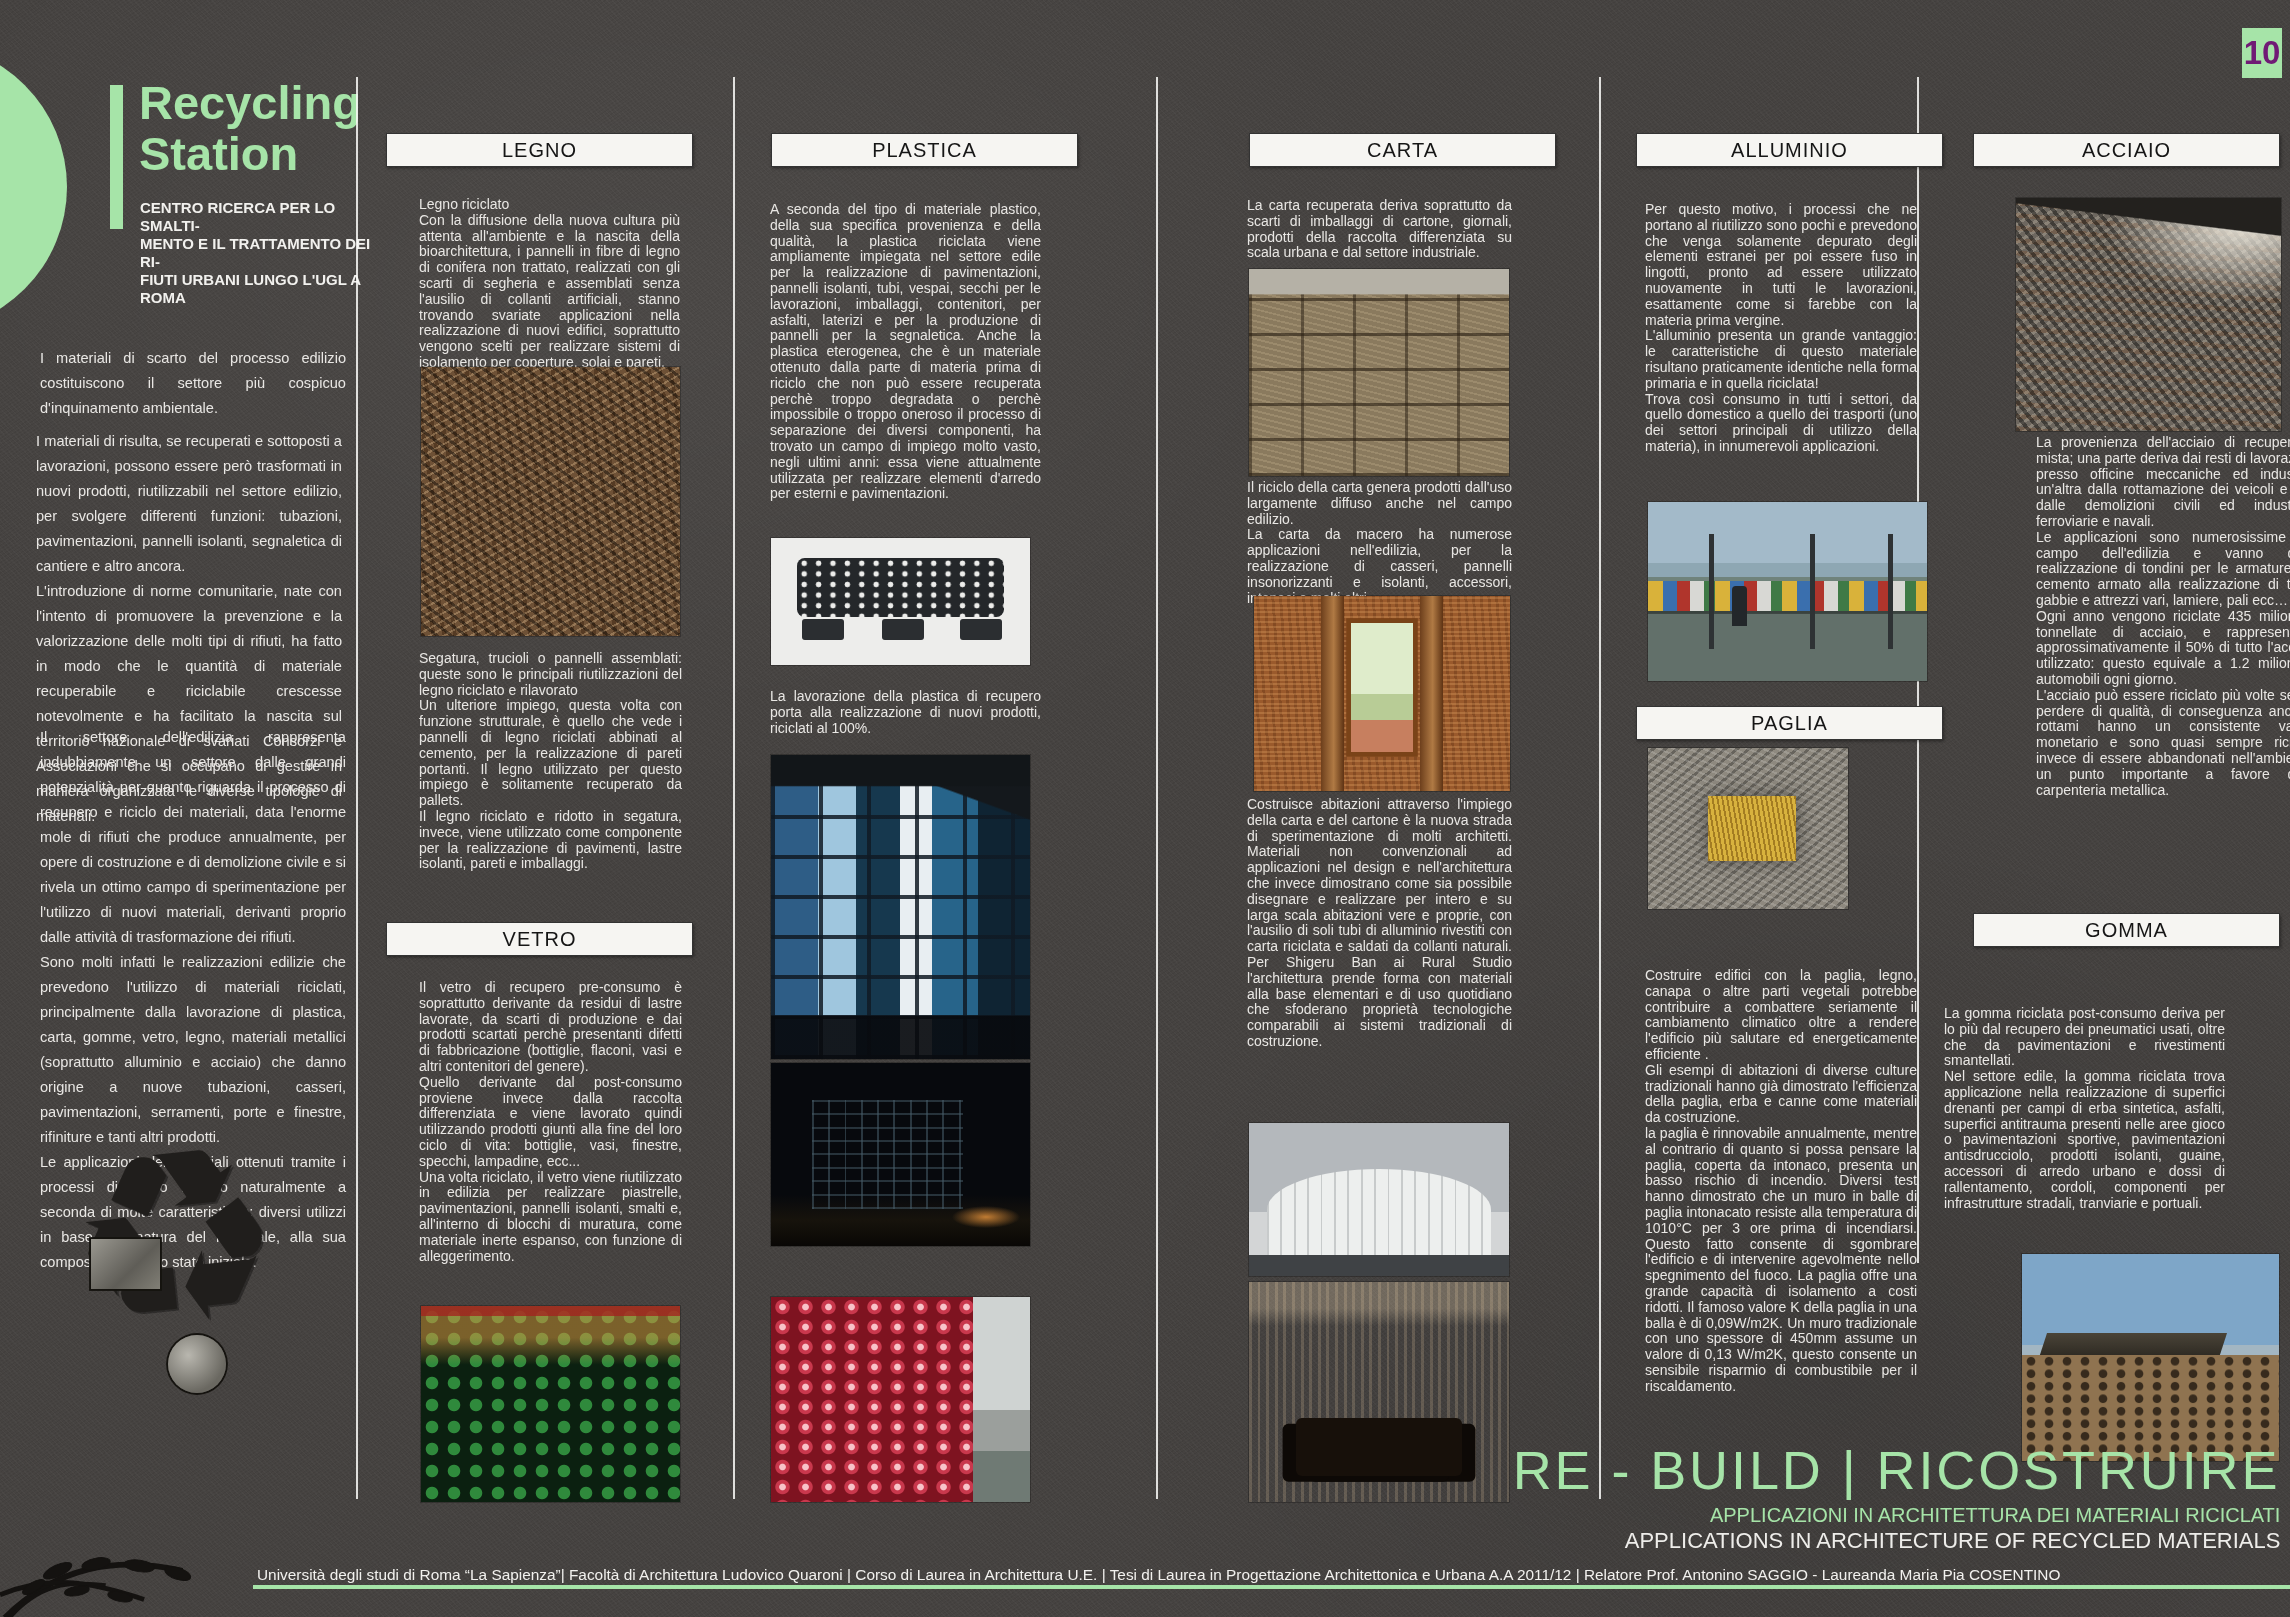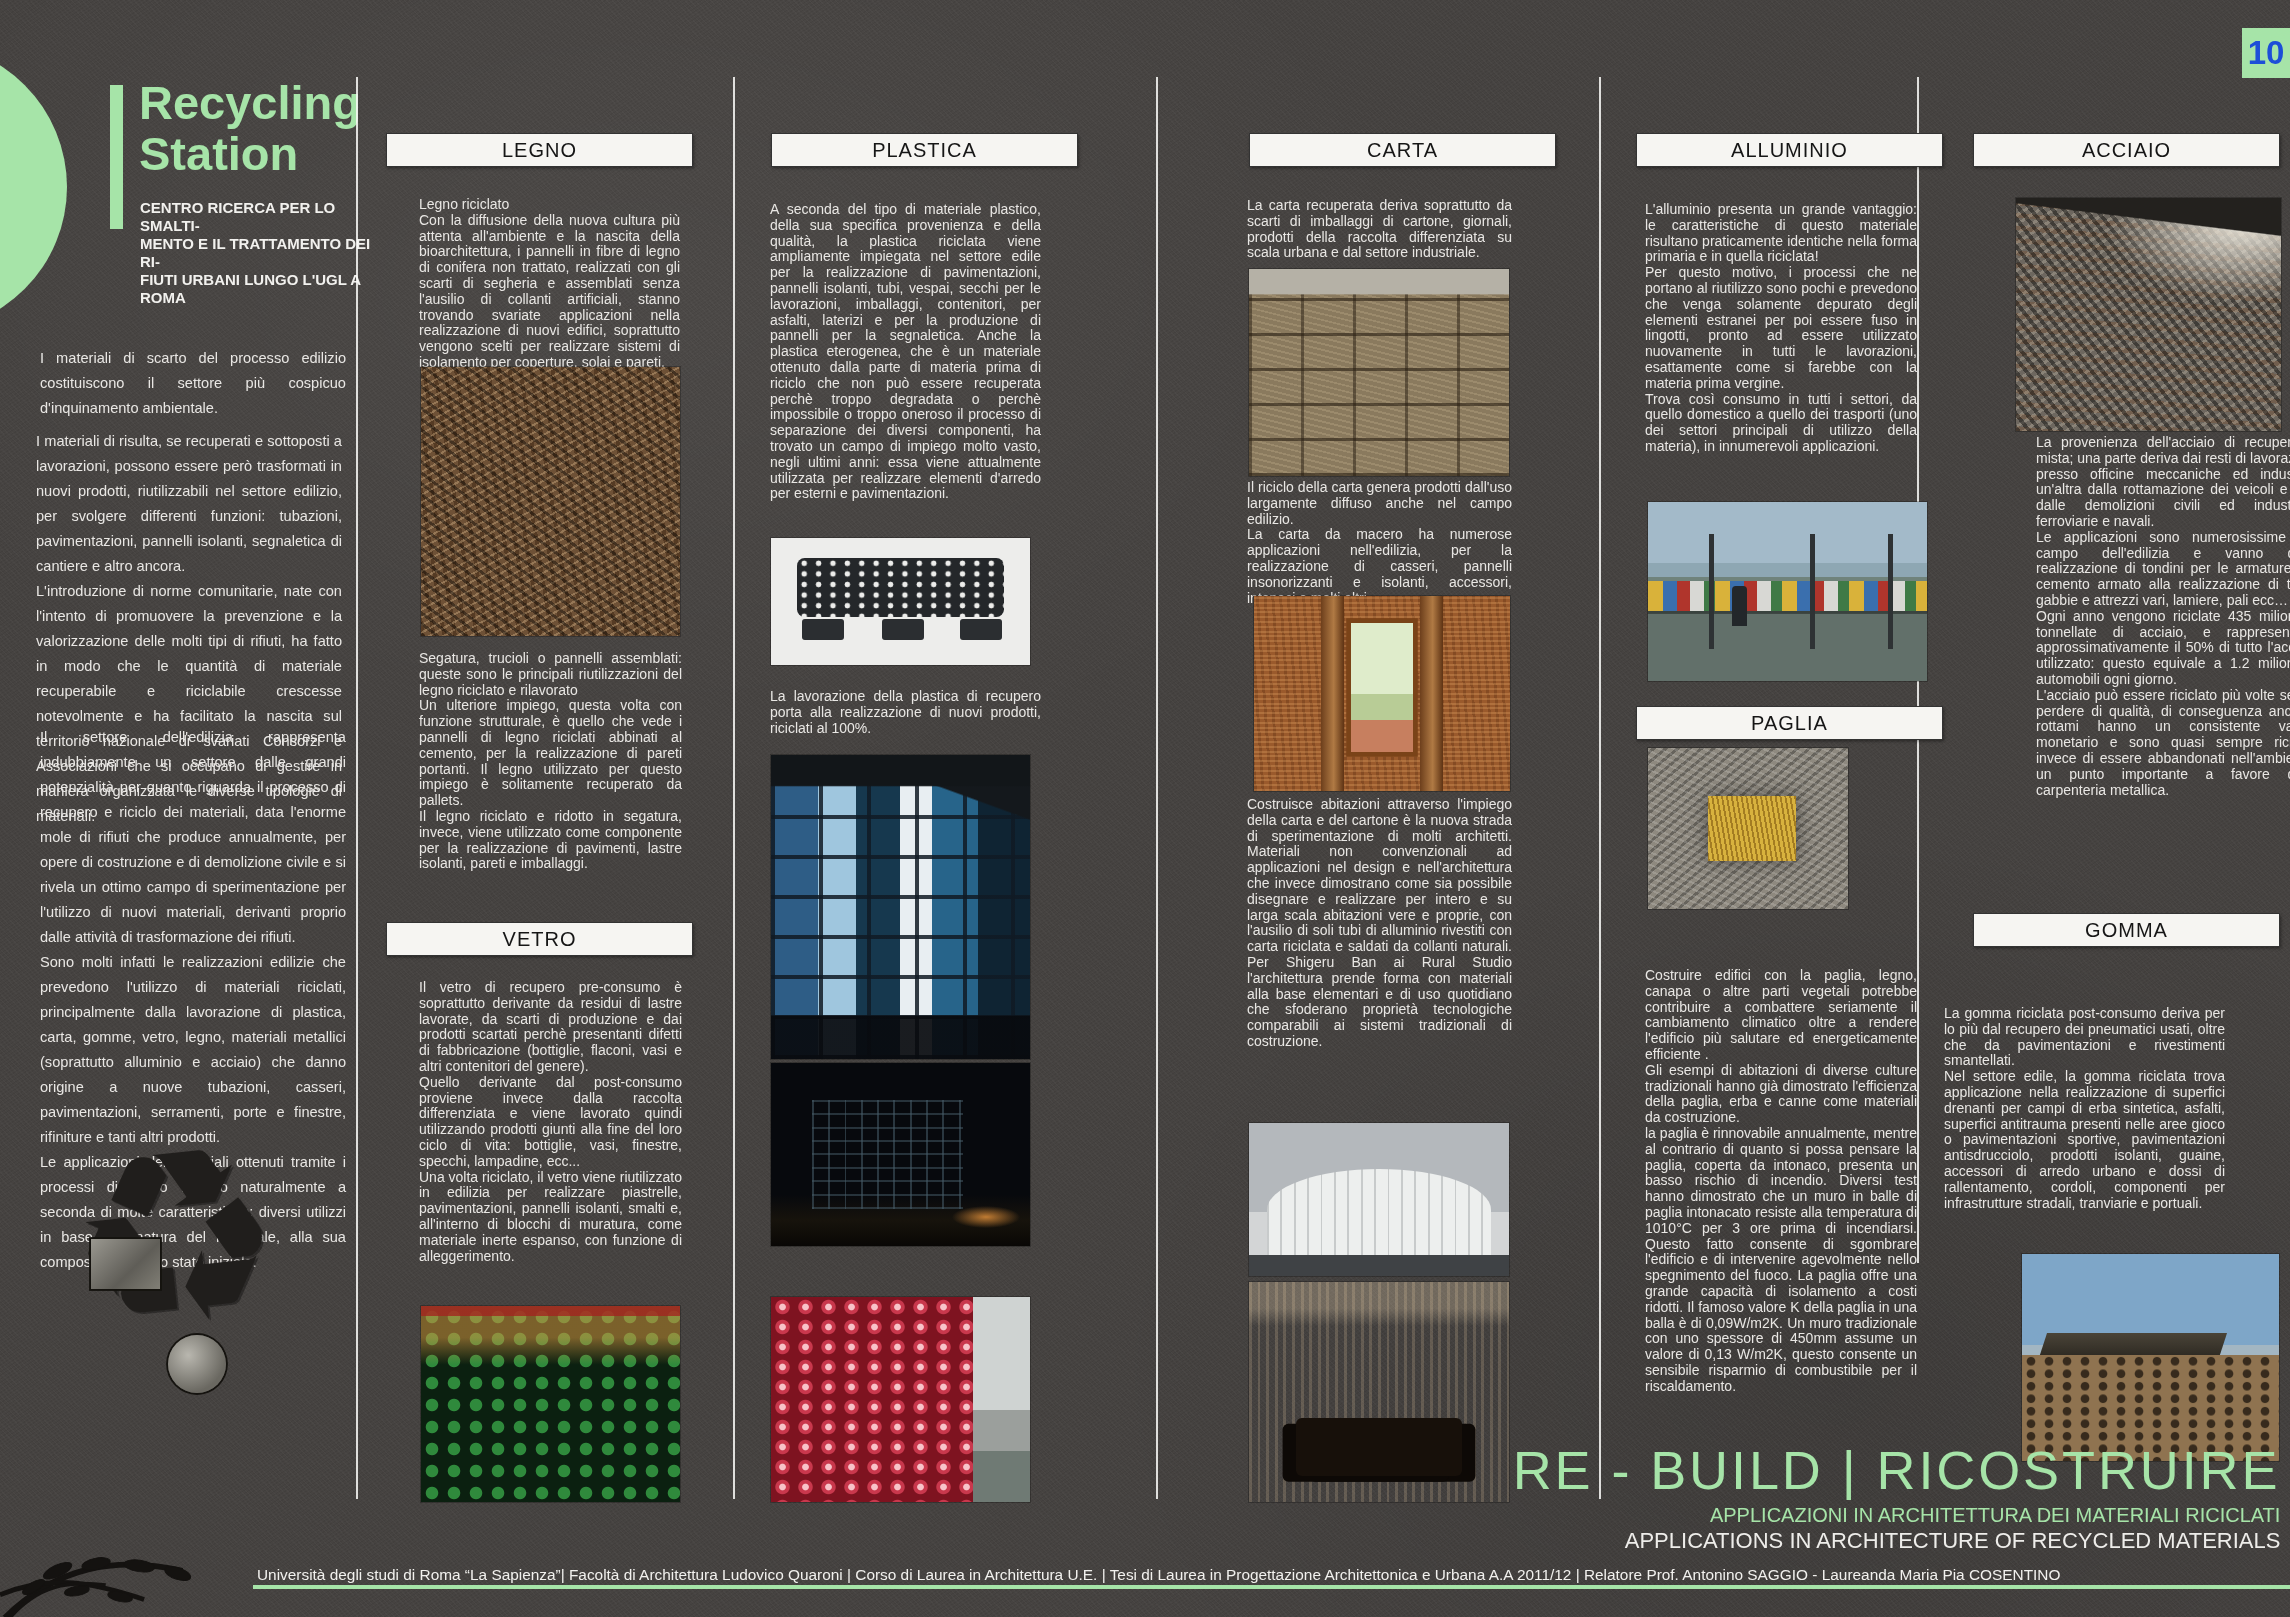--- a/index.html
+++ b/index.html
@@ -12,21 +12,21 @@
       repeating-linear-gradient(-33deg, rgba(0,0,0,.06) 0 1px, transparent 1px 2.9px),
       radial-gradient(1345px 865px at 28% 18%, rgba(255,255,255,.035), transparent 60%),
       radial-gradient(1153px 865px at 80% 85%, rgba(0,0,0,.10), transparent 65%);
   }
   .abs{position:absolute;}
   
   .green-circle{left:-221px;top:43px;width:288px;height:288px;border-radius:50%;background:#a6e4a8;}
   .green-bar{left:110px;top:85px;width:12.5px;height:144px;background:#a6e4a8;}
   .title{left:139px;top:77px;width:327px;color:#a6e4a8;font-size:47px;line-height:51px;font-weight:bold;letter-spacing:0;}
   .subtitle{left:140px;top:199px;width:250px;color:#f2f1ee;font-size:15px;line-height:18px;font-weight:bold;}
-  .page-badge{left:2242px;top:28px;width:48px;height:50px;background:#a6e4a8;color:#1d4ed8;
+  .page-badge{left:2242px;top:28px;width:40px;height:50px;background:#a6e4a8;color:#701a75;
     display:flex;align-items:center;justify-content:center;font-size:33px;font-weight:bold;}
   
   .hdr{height:34px;width:307px;background:#f6f5f2;border:1px solid #333;box-sizing:border-box;
     color:#161616;display:flex;align-items:center;justify-content:center;
     font-size:20px;letter-spacing:1px;box-shadow:1px 1.9px 2.9px rgba(0,0,0,.4);}
   
   .sep{width:1.9px;background:rgba(250,250,248,.85);}
   
   .tx{color:#e9e7e4;font-size:14px;line-height:15.8px;text-align:justify;}
   .tx p{margin:0;}
@@ -210,22 +210,22 @@
   </div>
   <div class="abs photo" id="ph-paper-bldg" style="left:1249px;top:1123px;width:260px;height:153px;" role="img">
     <div class="abs paper-curve"></div>
   </div>
   <div class="abs photo" id="ph-interior" style="left:1249px;top:1282px;width:260px;height:220px;" role="img">
     <div class="abs sofa"></div>
   </div>
 
   <div class="abs hdr" style="left:1636px;top:133px;">ALLUMINIO</div>
   <div class="abs tx" style="left:1645px;top:202px;width:272px;">
+    <p>Per questo motivo, i processi che ne portano al riutilizzo sono pochi e prevedono che venga solamente depurato degli elementi estranei per poi essere fuso in lingotti, pronto ad essere utilizzato nuovamente in tutti le lavorazioni, esattamente come si farebbe con la materia prima vergine.</p>
     <p>L'alluminio presenta un grande vantaggio: le caratteristiche di questo materiale risultano praticamente identiche nella forma primaria e in quella riciclata!</p>
-    <p>Per questo motivo, i processi che ne portano al riutilizzo sono pochi e prevedono che venga solamente depurato degli elementi estranei per poi essere fuso in lingotti, pronto ad essere utilizzato nuovamente in tutti le lavorazioni, esattamente come si farebbe con la materia prima vergine.</p>
     <p>Trova così consumo in tutti i settori, da quello domestico a quello dei trasporti (uno dei settori principali di utilizzo della materia), in innumerevoli applicazioni.</p>
   </div>
   <div class="abs photo" id="ph-allu-yard" style="left:1648px;top:502px;width:279px;height:179px;" role="img">
     <div class="abs barrel-row"></div>
     <div class="abs yard-pole" style="left:22%;"></div>
     <div class="abs yard-pole" style="left:58%;"></div>
     <div class="abs yard-pole" style="left:86%;"></div>
     <div class="abs person"></div>
   </div>
 

